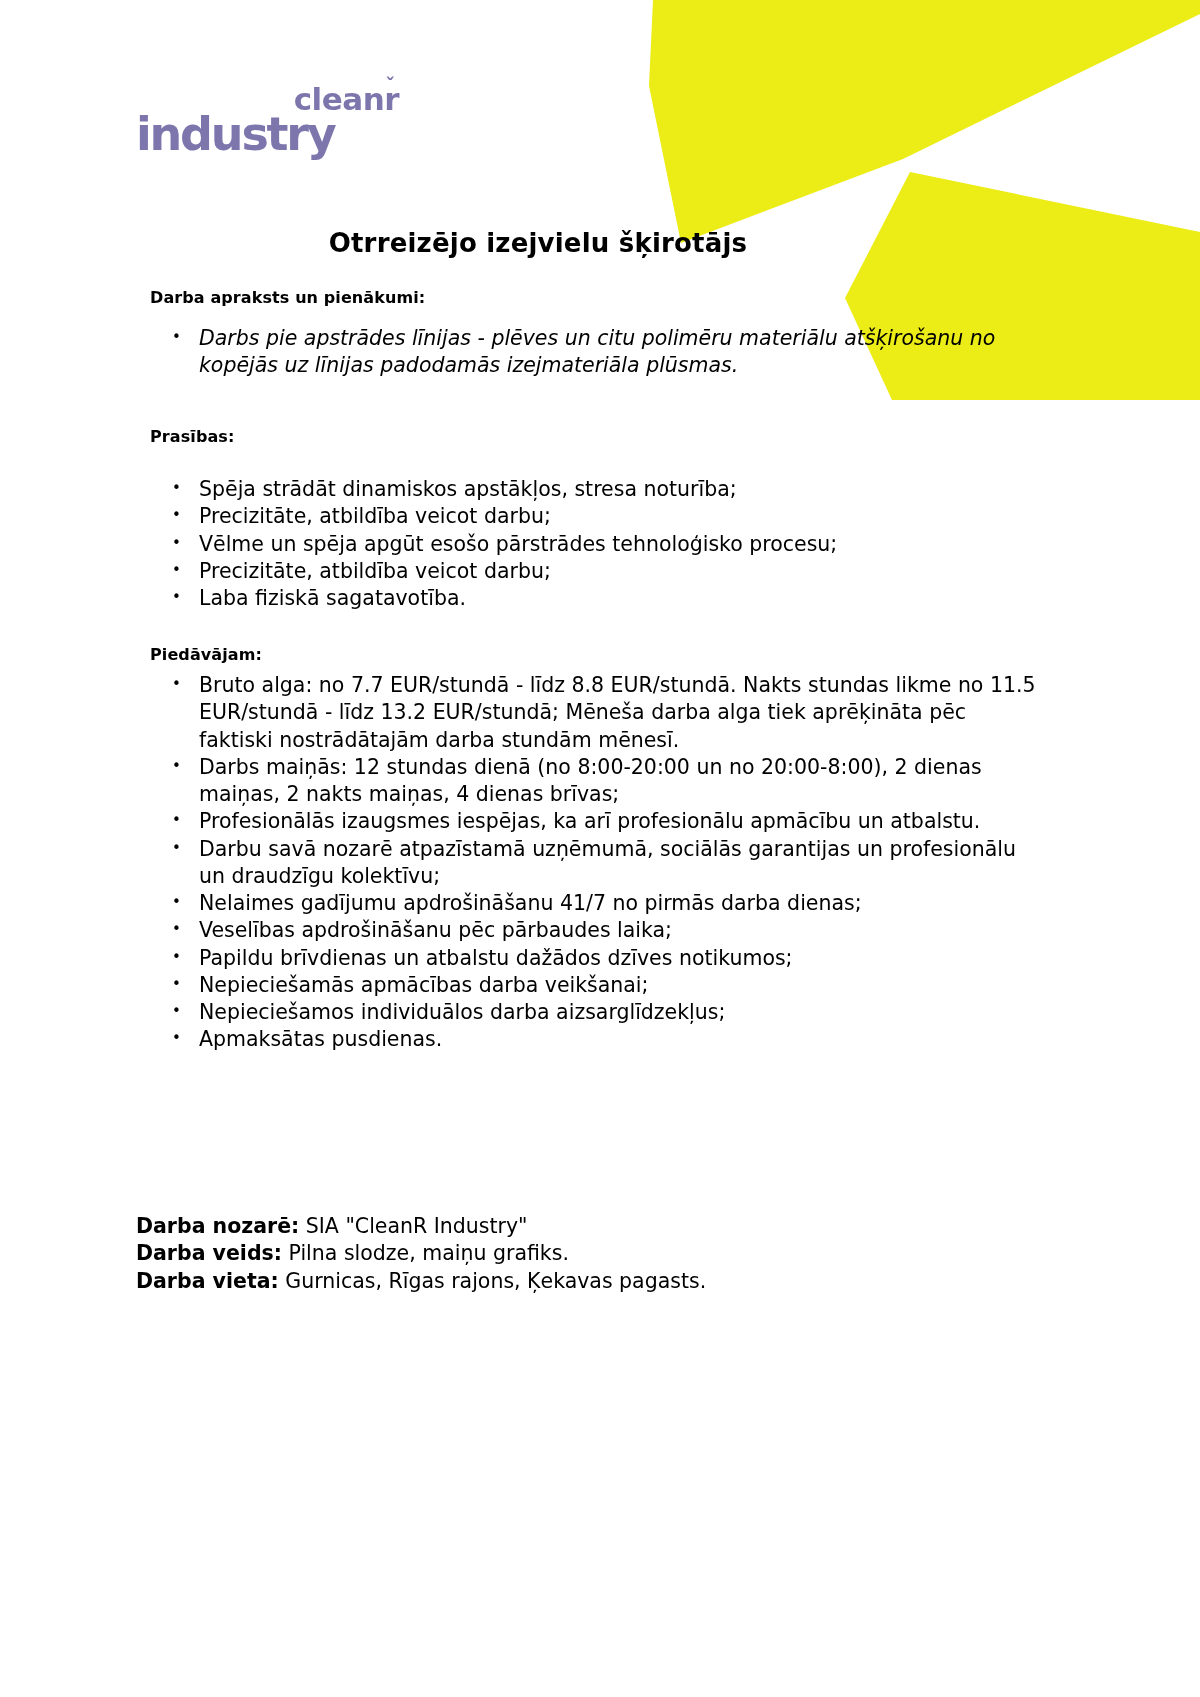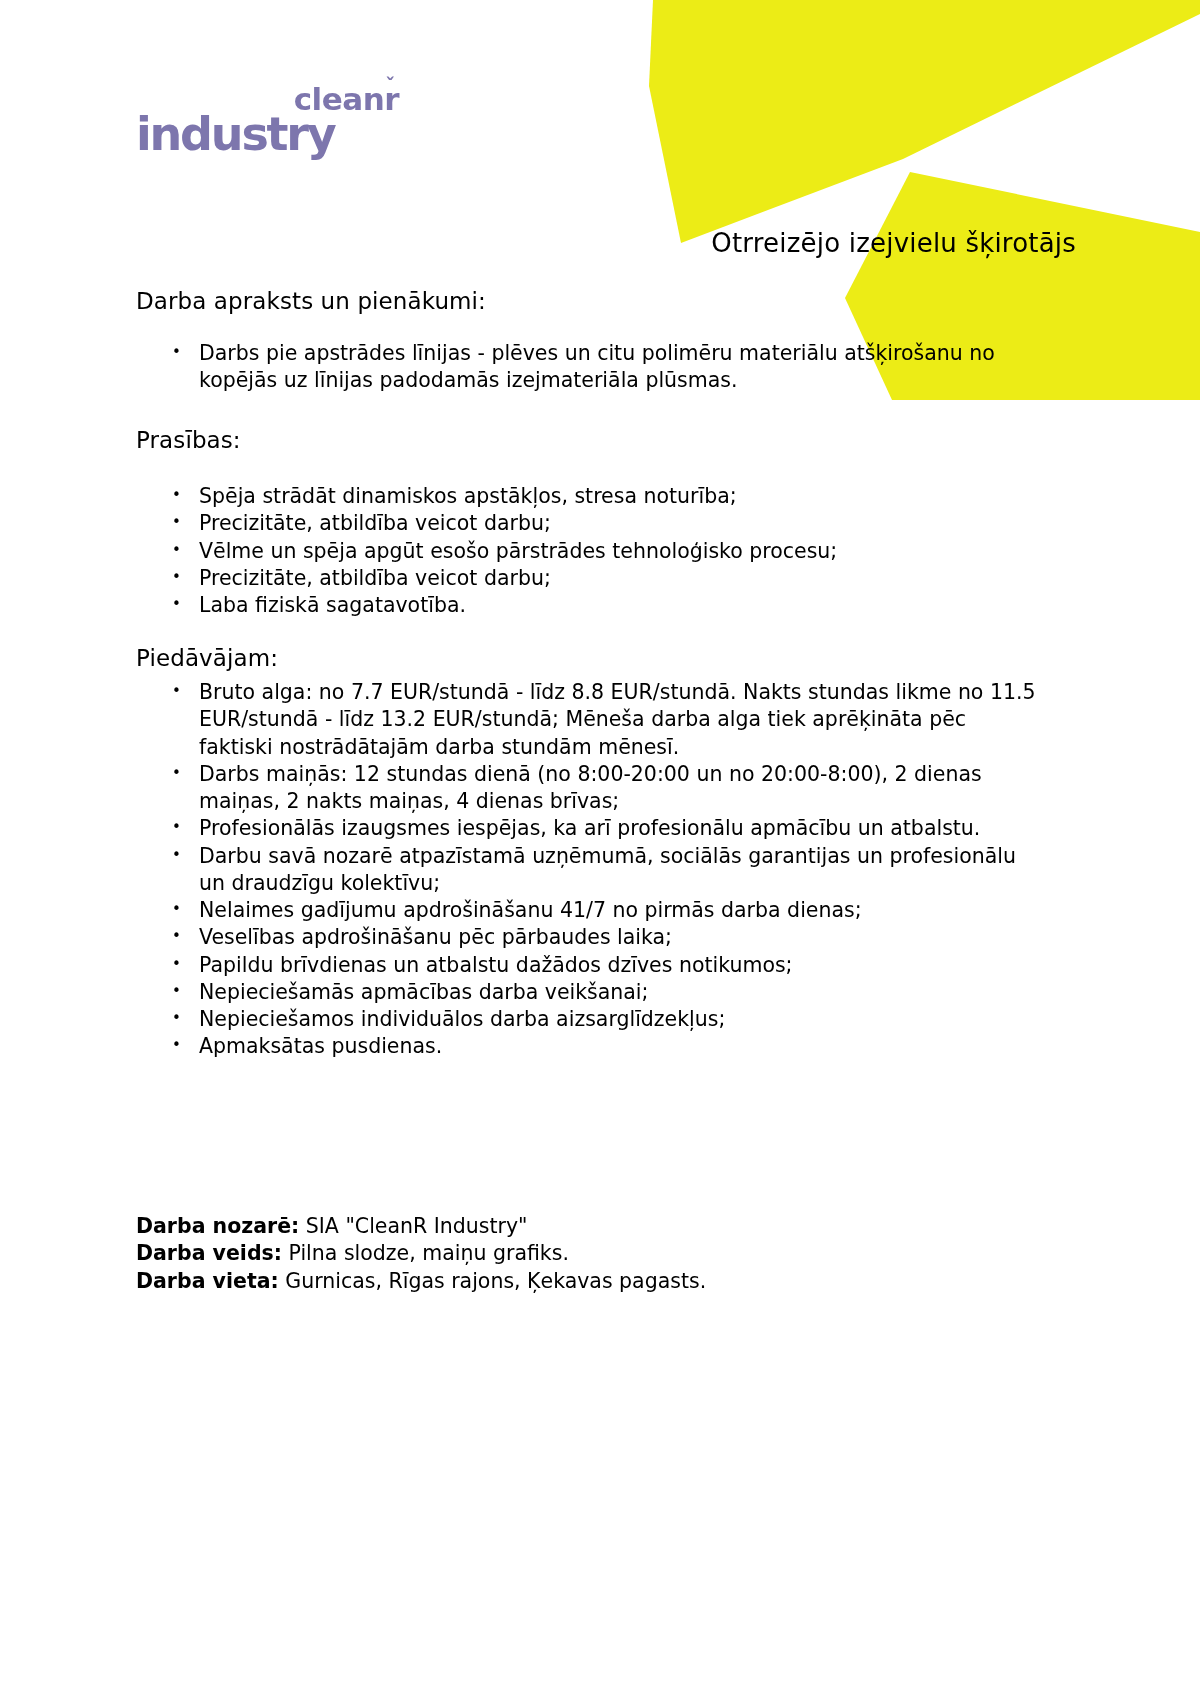--- a/index.html
+++ b/index.html
@@ -68,34 +68,34 @@
     font-weight: 600;
     letter-spacing: -2.2px;
     color: #7d76ad;
     line-height: 1.05;
   }
   .doc-title {
     position: absolute;
     left: 0;
     top: 228px;
     width: 1076px;
-    text-align: right;
+    text-align: center;
     font-size: 26px;
-    font-weight: normal;
+    font-weight: bold;
     letter-spacing: 0.2px;
   }
   .section {
     position: absolute;
     left: 136px;
     width: 900px;
   }
   .section-heading {
-    font-size: 23px;
-    font-weight: normal;
-    margin: 0 0 0 0;
+    font-size: 16px;
+    font-weight: bold;
+    margin: 0 0 0 14px;
     letter-spacing: 0.1px;
   }
   ul.bullets {
     list-style: none;
     margin: 0;
     padding: 0;
   }
   ul.bullets li {
     position: relative;
     padding-left: 63px;
@@ -107,21 +107,21 @@
     content: "\2022";
     position: absolute;
     left: 36px;
     top: -1px;
     font-size: 15px;
     line-height: 1.75;
   }
 
   
   #sec-description { top: 288px; }
-  #sec-description ul { margin-top: 26px; }
+  #sec-description ul { margin-top: 18px; font-style: italic; }
 
   #sec-requirements { top: 427px; }
   #sec-requirements ul { margin-top: 30px; }
 
   #sec-offer { top: 645px; }
   #sec-offer ul { margin-top: 8px; }
 
   .footer {
     position: absolute;
     left: 136px;

